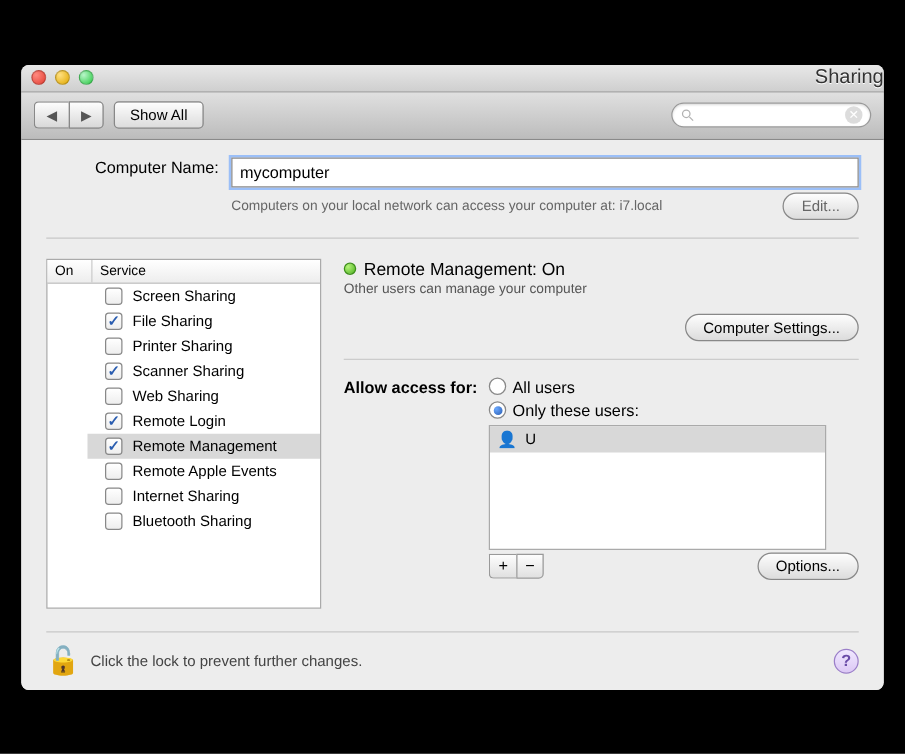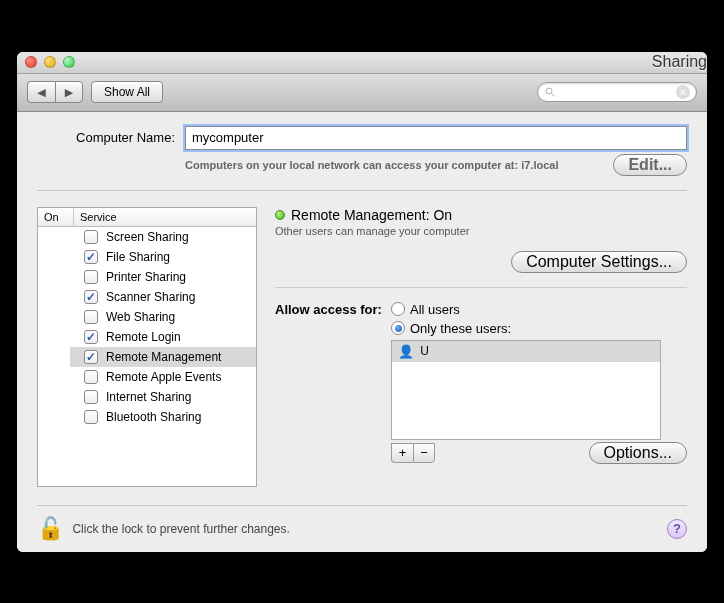--- a/index.html
+++ b/index.html
@@ -16,42 +16,42 @@
 .navbtns { display: flex; }
 .navbtn { width: 28px; height: 22px; background: linear-gradient(#fdfdfd, #d8d8d8); border: 1px solid #888; display: flex; align-items: center; justify-content: center; font-size: 11px; color: #555; }
 .navbtn.left { border-radius: 4px 0 0 4px; border-right: none; }
 .navbtn.right { border-radius: 0 4px 4px 0; }
 .btn { height: 22px; padding: 0 12px; background: linear-gradient(#fdfdfd, #dcdcdc); border: 1px solid #888; border-radius: 4px; font-size: 12px; display: flex; align-items: center; box-shadow: 0 1px 0 rgba(255,255,255,0.6) inset; }
 .spacer { flex: 1; }
 .search { width: 160px; height: 20px; border-radius: 10px; border: 1px solid #999; background: #fff; display: flex; align-items: center; padding: 0 6px; box-shadow: inset 0 1px 2px rgba(0,0,0,0.15); }
 .search svg { width: 12px; height: 12px; opacity: 0.5; }
 .search-clear { margin-left: auto; width: 14px; height: 14px; border-radius: 50%; background: #bbb; color: #fff; display: flex; align-items: center; justify-content: center; font-size: 10px; opacity: 0.5; }
 .content { padding: 14px 20px 10px 20px; background: #ededed; }
-.name-row { display: flex; align-items: center; gap: 10px; margin-bottom: 4px; }
+.name-row { display: flex; align-items: flex-start; gap: 10px; margin-bottom: 4px; }
 .name-label { width: 138px; text-align: right; font-size: 13px; }
 .name-input { flex: 1; height: 24px; border: 1px solid #8a8a8a; border-radius: 0; padding: 0 6px; font-size: 13px; box-shadow: 0 0 0 2px rgba(100,160,255,0.6); outline: none; }
-.sub-row { display: flex; align-items: center; gap: 10px; font-size: 11px; color: #666; margin-bottom: 14px; font-weight: bold; }
+.sub-row { display: flex; align-items: center; gap: 10px; font-size: 11px; color: #666; margin-bottom: 14px; }
 .sub-text { margin-left: 148px; flex: 1; }
 .main { display: flex; gap: 18px; border-top: 1px solid #c8c8c8; padding-top: 16px; }
 .services { width: 220px; border: 1px solid #aaa; background: #fff; font-size: 12px; height: 280px; display: flex; flex-direction: column; }
 .shead { display: flex; background: linear-gradient(#fff, #ededed); border-bottom: 1px solid #bbb; font-size: 11px; }
 .shead .c1 { width: 36px; padding: 3px 6px; border-right: 1px solid #ccc; }
 .shead .c2 { flex: 1; padding: 3px 6px; }
 .srow { display: flex; align-items: center; padding: 2px 6px; height: 20px; margin-left: 32px; }
 .srow.sel { background: #d8d8d8; }
 .srow .chk { width: 30px; display: flex; justify-content: center; }
 .checkbox { width: 14px; height: 14px; border: 1px solid #888; border-radius: 3px; background: linear-gradient(#fff,#eee); display: flex; align-items: center; justify-content: center; }
 .checkbox.on::after { content: "✓"; color: #2a5db0; font-size: 12px; font-weight: bold; }
 .right { flex: 1; }
 .status-row { display: flex; align-items: center; gap: 6px; font-size: 14px; margin-bottom: 2px; }
 .led { width: 10px; height: 10px; border-radius: 50%; background: radial-gradient(circle at 30% 30%, #b6f57a, #4caf20); border: 1px solid #3d8e1a; }
 .stat-label { }
 .stat-sub { font-size: 11px; color: #555; margin-bottom: 14px; }
 .btn-row { display: flex; justify-content: flex-end; margin-bottom: 14px; }
-.push { height: 22px; padding: 0 14px; background: linear-gradient(#fdfdfd, #dcdcdc); border: 1px solid #888; border-radius: 11px; font-size: 16px; display: flex; align-items: center; }
+.push { height: 22px; padding: 0 14px; background: linear-gradient(#fdfdfd, #dcdcdc); border: 1px solid #888; border-radius: 11px; font-size: 12px; display: flex; align-items: center; }
 .divider { border-top: 1px solid #ccc; margin-bottom: 14px; }
 .access-row { display: flex; align-items: center; gap: 6px; font-size: 13px; margin-bottom: 4px; }
 .access-label { width: 110px; font-weight: bold; }
 .radio { width: 14px; height: 14px; border-radius: 50%; border: 1px solid #888; background: #fff; display: flex; align-items: center; justify-content: center; }
 .radio.on::after { content: ""; width: 7px; height: 7px; border-radius: 50%; background: radial-gradient(circle at 30% 30%, #6aa8ff, #2a5db0); }
 .radio-wrap { display: flex; align-items: center; gap: 5px; }
 .user-list { margin-left: 116px; width: 270px; border: 1px solid #aaa; background: #fff; height: 100px; font-size: 12px; margin-top: 4px; }
 .user-row { display: flex; align-items: center; gap: 6px; padding: 3px 6px; background: #d8d8d8; }
 .user-icon { font-size: 13px; }
 .sqbtns { display: flex; }

